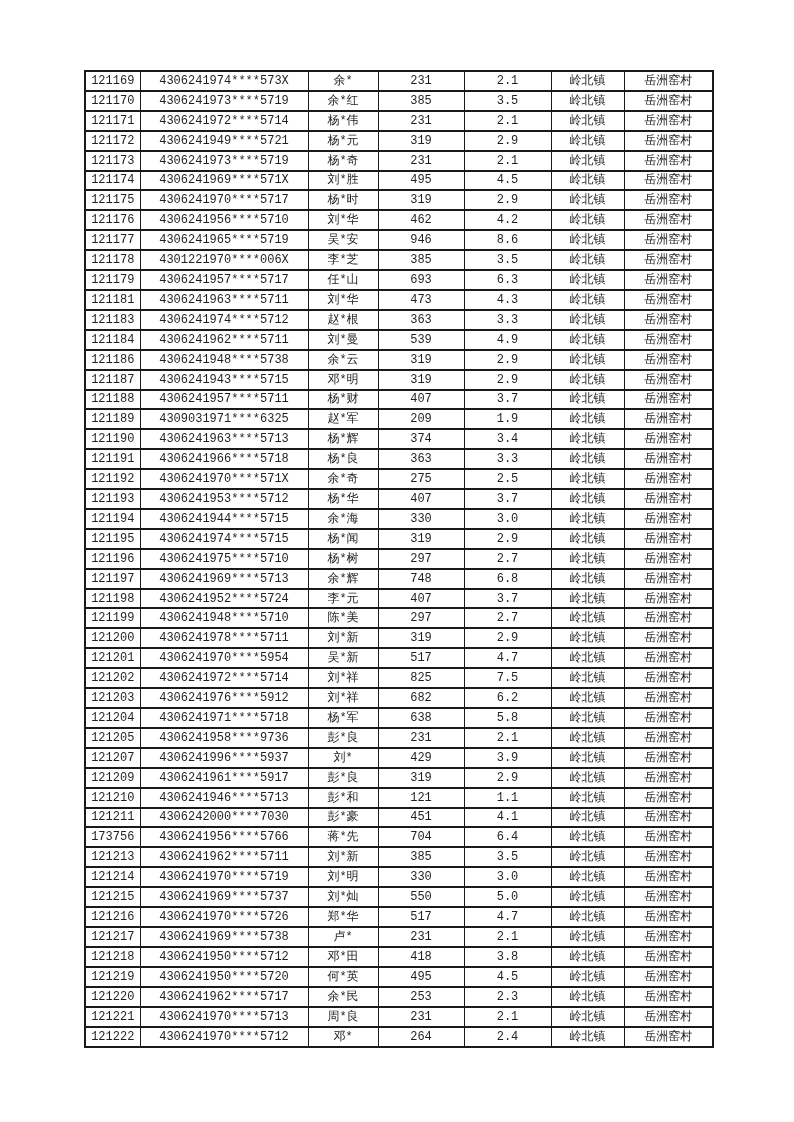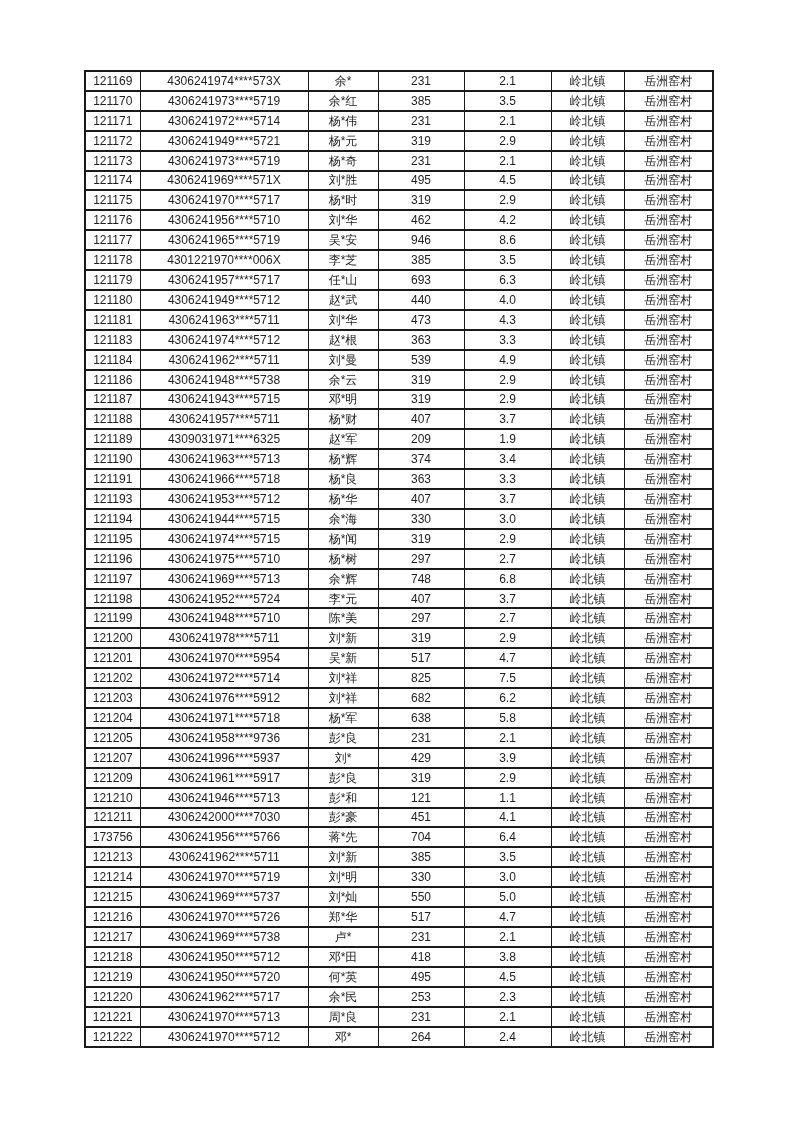--- a/index.html
+++ b/index.html
@@ -6,21 +6,21 @@
     margin: 0;
     padding: 0;
     background: #ffffff;
   }
   .page {
     position: relative;
     width: 794px;
     height: 1122px;
     background: #ffffff;
     overflow: hidden;
-    font-family: Liberation Sans, sans-serif;
+    font-family: Liberation Mono, monospace;
   }
   table.roster {
     position: absolute;
     left: 84px;
     top: 70px;
     width: 628px;
     height: 978px;
     border-collapse: collapse;
     table-layout: fixed;
     border: 2px solid #1a1a1a;
@@ -155,29 +155,20 @@
         <tr>
           <td>121179</td>
           <td>4306241957****5717</td>
           <td>任*山</td>
           <td>693</td>
           <td>6.3</td>
           <td>岭北镇</td>
           <td>岳洲窑村</td>
         </tr>
         <tr>
-          <td>121180</td>
-          <td>4306241949****5712</td>
-          <td>赵*武</td>
-          <td>440</td>
-          <td>4.0</td>
-          <td>岭北镇</td>
-          <td>岳洲窑村</td>
-        </tr>
-        <tr>
           <td>121181</td>
           <td>4306241963****5711</td>
           <td>刘*华</td>
           <td>473</td>
           <td>4.3</td>
           <td>岭北镇</td>
           <td>岳洲窑村</td>
         </tr>
         <tr>
           <td>121183</td>
@@ -245,20 +236,29 @@
         <tr>
           <td>121191</td>
           <td>4306241966****5718</td>
           <td>杨*良</td>
           <td>363</td>
           <td>3.3</td>
           <td>岭北镇</td>
           <td>岳洲窑村</td>
         </tr>
         <tr>
+          <td>121192</td>
+          <td>4306241970****571X</td>
+          <td>余*奇</td>
+          <td>275</td>
+          <td>2.5</td>
+          <td>岭北镇</td>
+          <td>岳洲窑村</td>
+        </tr>
+        <tr>
           <td>121193</td>
           <td>4306241953****5712</td>
           <td>杨*华</td>
           <td>407</td>
           <td>3.7</td>
           <td>岭北镇</td>
           <td>岳洲窑村</td>
         </tr>
         <tr>
           <td>121194</td>

